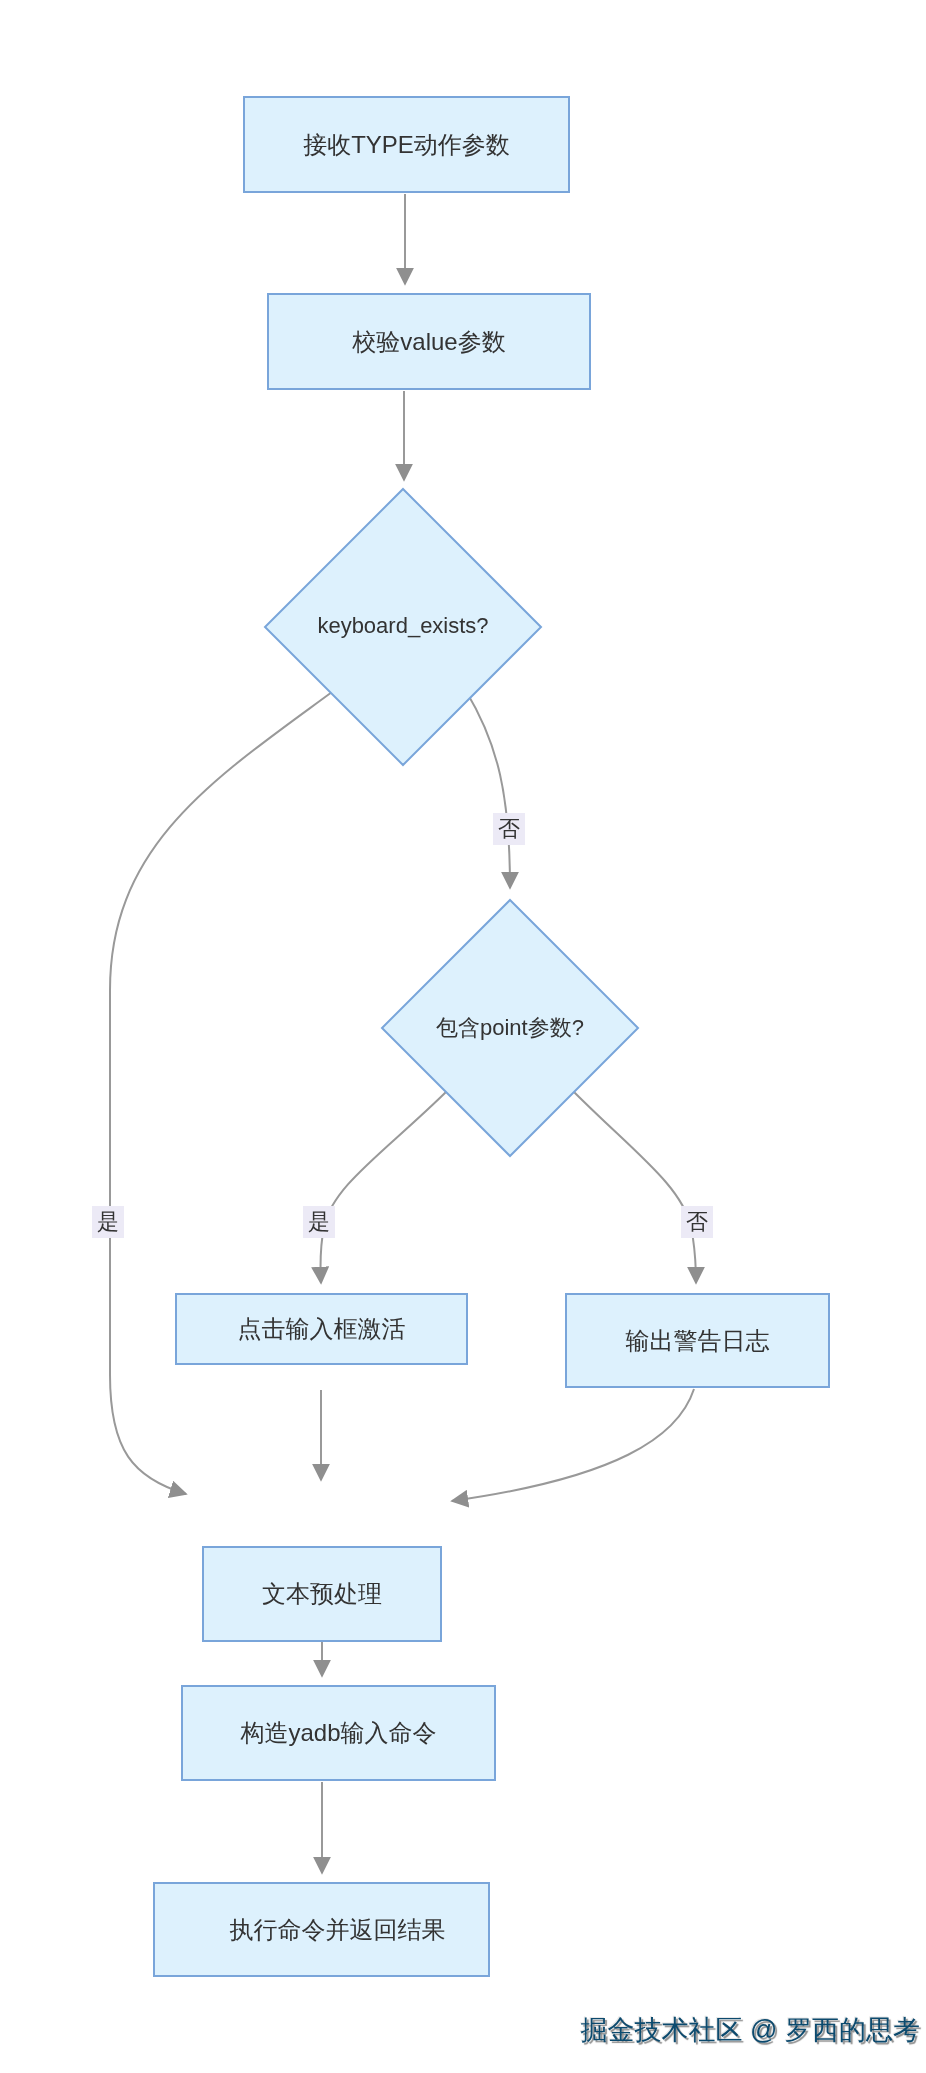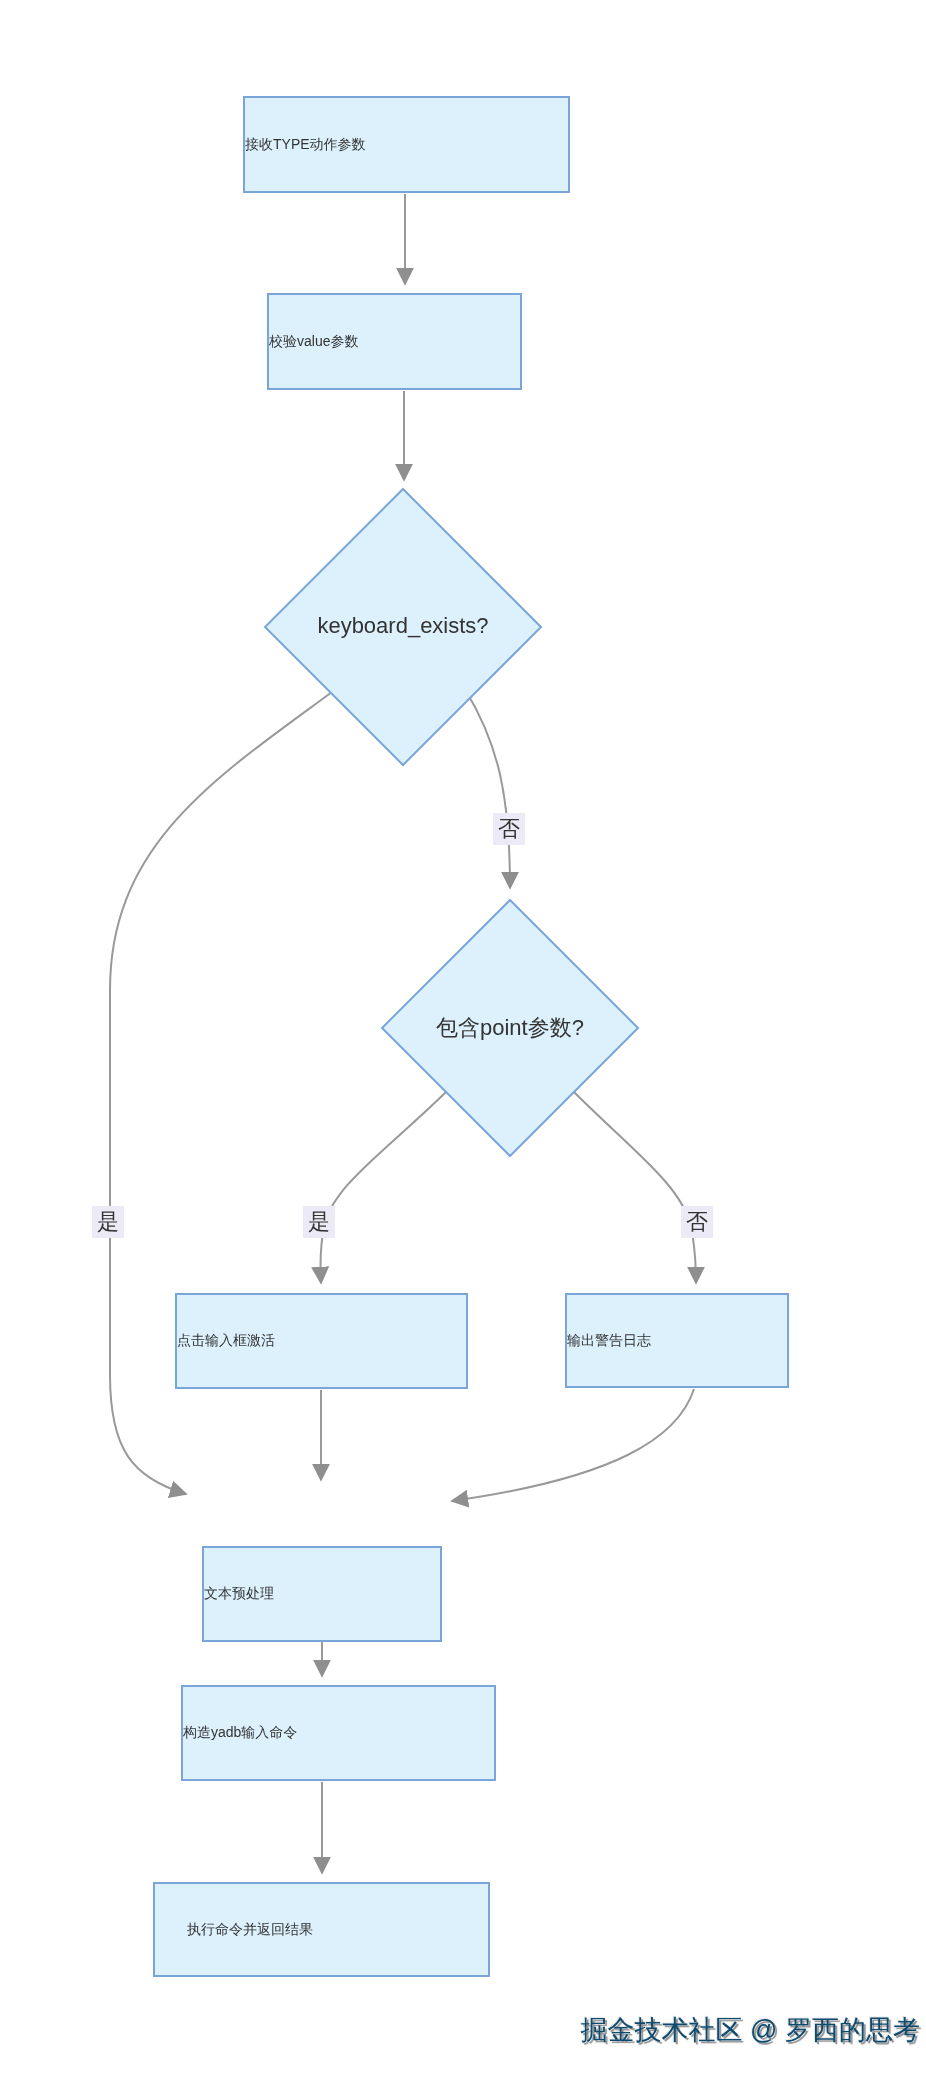--- a/index.html
+++ b/index.html
@@ -20,23 +20,23 @@
   }
   svg.layer{position:absolute;left:0;top:0;width:926px;height:2073px;}
   path.edge{stroke:var(--edge-line);stroke-width:2;fill:none;}
   .arrowhead-shape{fill:var(--arrowhead);}
   polygon.node-shape{fill:var(--node-fill);stroke:var(--node-border);stroke-width:2;}
   .node{
     position:absolute;
     background:var(--node-fill);
     border:2px solid var(--node-border);
     box-sizing:border-box;
-    display:flex;align-items:center;justify-content:flex-start;
+    display:flex;align-items:center;justify-content:center;
     color:var(--text);
-    font-size:14px;
+    font-size:24px;
     text-align:center;
   }
   .diamond-label{
     position:absolute;
     display:flex;align-items:center;justify-content:center;
     color:var(--text);
     font-size:22px;
     text-align:center;
   }
   .edge-label{
@@ -81,29 +81,29 @@
     <path class="edge" marker-end="url(#arrow)" d="M 322 1782 L 322 1873"></path>
 
     <polygon class="node-shape" points="403,489 541,627 403,765 265,627"></polygon>
     <polygon class="node-shape" points="510,900 638,1028 510,1156 382,1028"></polygon>
   </svg>
 
   <div class="node" style="left:243px;top:96px;width:327px;height:97px;">
     <span>接收TYPE动作参数</span>
   </div>
 
-  <div class="node" style="left:267px;top:293px;width:255px;height:97px;">
+  <div class="node" style="left:267px;top:293px;width:324px;height:97px;">
     <span>校验value参数</span>
   </div>
 
-  <div class="node" style="left:175px;top:1293px;width:293px;height:96px;">
+  <div class="node" style="left:175px;top:1293px;width:293px;height:72px;">
     <span>点击输入框激活</span>
   </div>
 
-  <div class="node" style="left:565px;top:1293px;width:224px;height:95px;">
+  <div class="node" style="left:565px;top:1293px;width:265px;height:95px;">
     <span>输出警告日志</span>
   </div>
 
   <div class="node" style="left:202px;top:1546px;width:240px;height:96px;">
     <span>文本预处理</span>
   </div>
 
   <div class="node" style="left:165px;top:1685px;width:315px;height:96px;margin-left:16px;">
     <span>构造yadb输入命令</span>
   </div>

